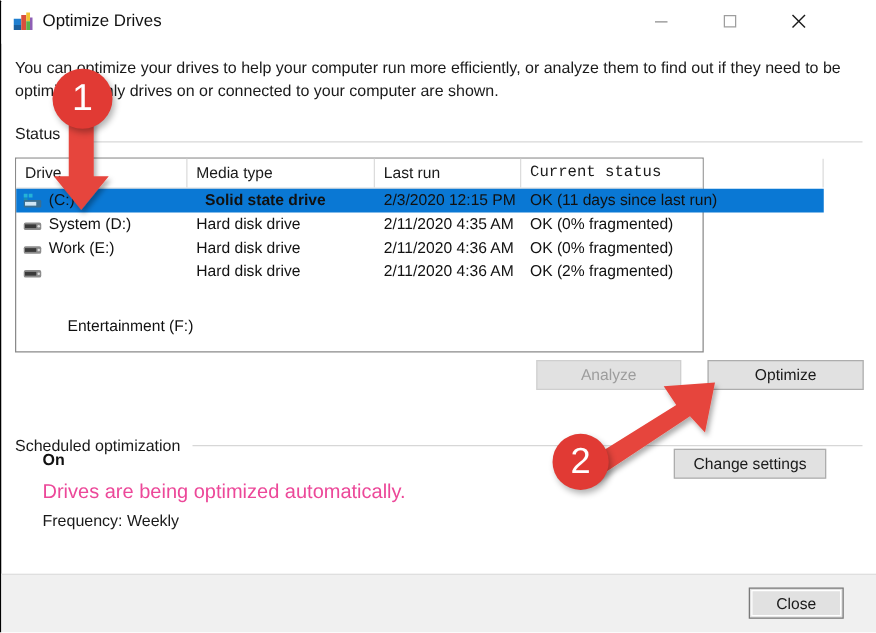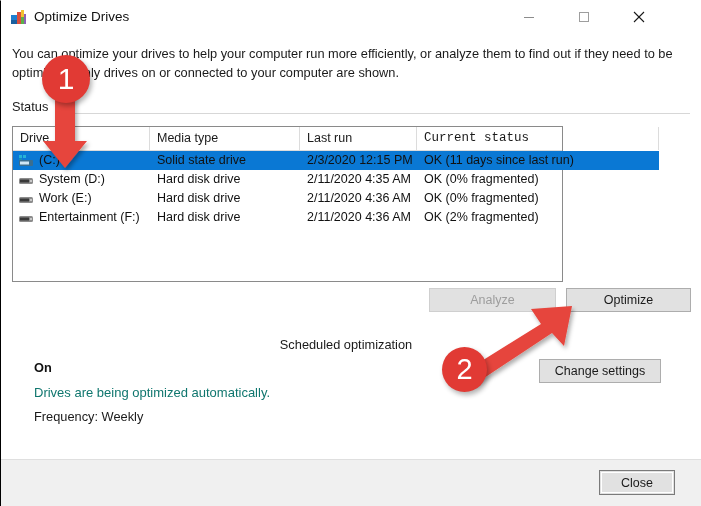--- a/index.html
+++ b/index.html
@@ -75,21 +75,21 @@
     color: #1a1a1a;
     white-space: nowrap;
     padding-right: 10px;
   }
   .section .rule {
     flex: 1;
     height: 1px;
     background: #d7d7d7;
   }
   .section-status { top: 98px; align-items: flex-end; }
-  .section-sched  { top: 336px; flex-direction: column; }
+  .section-sched  { top: 348px; }
 
   
   .listview {
     position: absolute;
     left: 11px; top: 125px;
     width: 551px; height: 156px;
     border: 1px solid #8a8a8a;
     background: #ffffff;
     box-sizing: border-box;
   }
@@ -153,21 +153,21 @@
     font-family: "Liberation Sans", sans-serif;
     font-size: 12.5px;
     color: #1a1a1a;
     display: flex;
     align-items: center;
     justify-content: center;
     box-sizing: border-box;
     padding: 0;
   }
   .btn.disabled { color: #9d9d9d; border-color: #cfcfcf; background: #e1e1e1; }
-  .btn-analyze  { left: 428px; top: 287px; width: 127px; }
+  .btn-analyze  { left: 428px; top: 287px; width: 116px; }
   .btn-optimize { left: 565px; top: 287px; width: 125px; }
   .btn-change   { left: 538px; top: 358px; width: 122px; }
   .btn-closebtn {
     left: 598px; top: 469px; width: 76px; height: 25px;
     background: #e1e1e1;
     border: 1px solid #7a7a7a;
     outline: 1px solid #ffffff;
     outline-offset: -3px;
   }
 
@@ -175,22 +175,22 @@
   .sched-on {
     position: absolute;
     left: 33px; top: 359px;
     font-size: 12.8px;
     font-weight: bold;
     color: #111111;
   }
   .sched-line1 {
     position: absolute;
     left: 33px; top: 384px;
-    font-size: 13px;
-    color: #0f766e;
+    font-size: 16px;
+    color: #ec4899;
   }
   .sched-line2 {
     position: absolute;
     left: 33px; top: 408px;
     font-size: 12.8px;
     color: #1a1a1a;
   }
 
   
   .footer {
@@ -282,21 +282,21 @@
         <span class="drive-icon">
           <svg width="16" height="13" viewBox="0 0 16 13">
             <rect x="1" y="6" width="14" height="6" rx="1" fill="#3b6e8f"></rect>
             <rect x="2" y="7.5" width="9" height="3" fill="#cfe6f5"></rect>
             <rect x="1" y="1" width="3" height="3" fill="#24b3d8"></rect>
             <rect x="5" y="1" width="3" height="3" fill="#24b3d8"></rect>
             <rect x="1" y="4.5" width="3" height="1.5" fill="#1a8fb0"></rect>
           </svg>
         </span>
         <span class="cell cell-drive" style="left:0px;width:137px;">(C:)</span>
-        <span class="cell" style="left:137px;width:150px;">Solid state drive</span>
+        <span class="cell" style="left:144px;width:150px;font-weight:bold;">Solid state drive</span>
         <span class="cell" style="left:287px;width:117px;">2/3/2020 12:15 PM</span>
         <span class="cell" style="left:404px;width:250px;">OK (11 days since last run)</span>
       </div>
 
       <div class="lv-row">
         <span class="drive-icon">
           <svg width="16" height="13" viewBox="0 0 16 13">
             <rect x="1" y="5" width="14" height="6" rx="1.5" fill="#8c8c8c"></rect>
             <rect x="2" y="6.5" width="9" height="3" fill="#3a3a3a"></rect>
             <circle cx="13" cy="8" r="1" fill="#dcdcdc"></circle>
@@ -323,21 +323,21 @@
       </div>
 
       <div class="lv-row">
         <span class="drive-icon">
           <svg width="16" height="13" viewBox="0 0 16 13">
             <rect x="1" y="5" width="14" height="6" rx="1.5" fill="#8c8c8c"></rect>
             <rect x="2" y="6.5" width="9" height="3" fill="#3a3a3a"></rect>
             <circle cx="13" cy="8" r="1" fill="#dcdcdc"></circle>
           </svg>
         </span>
-        <span class="cell cell-drive" style="left:0px;width:137px;">Entertainment (F:)</span>
+        <span class="cell cell-drive" style="left:15px;width:137px;margin-top:44px;">Entertainment (F:)</span>
         <span class="cell" style="left:137px;width:150px;">Hard disk drive</span>
         <span class="cell" style="left:287px;width:117px;">2/11/2020 4:36 AM</span>
         <span class="cell" style="left:404px;width:250px;">OK (2% fragmented)</span>
       </div>
 
     </div>
   </div>
 
   <button class="btn btn-analyze disabled">Analyze</button>
   <button class="btn btn-optimize">Optimize</button>

